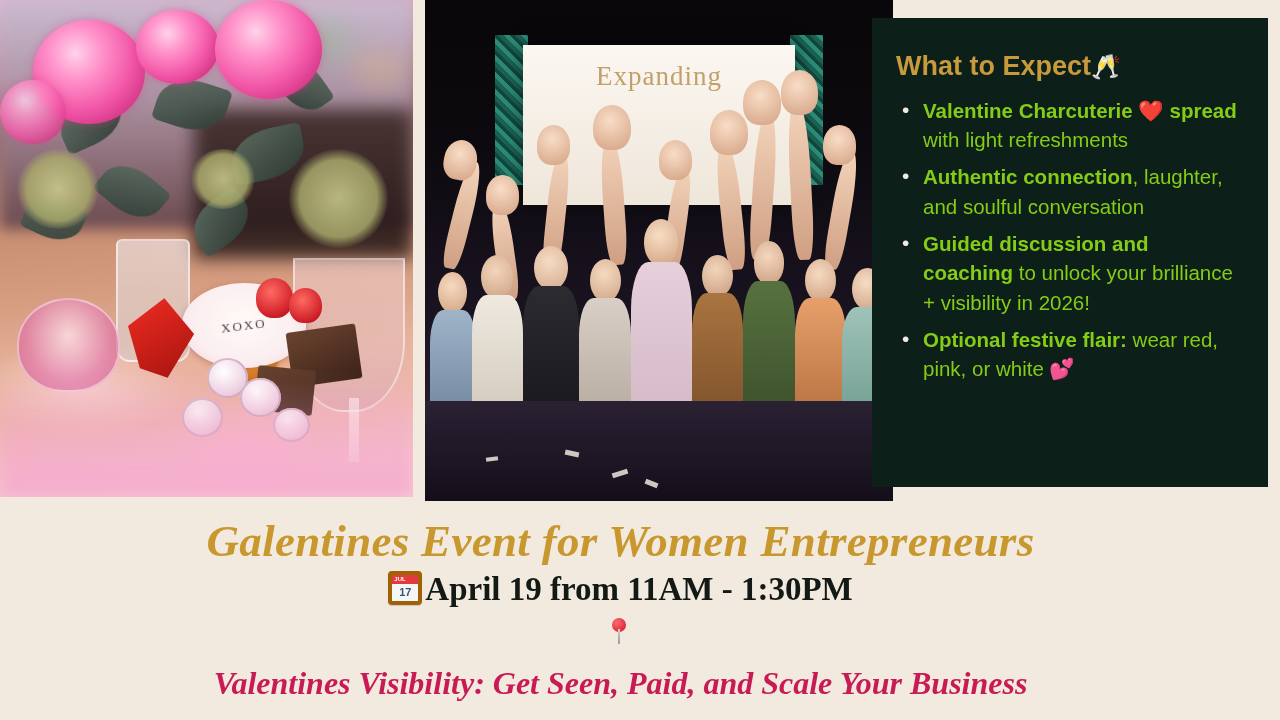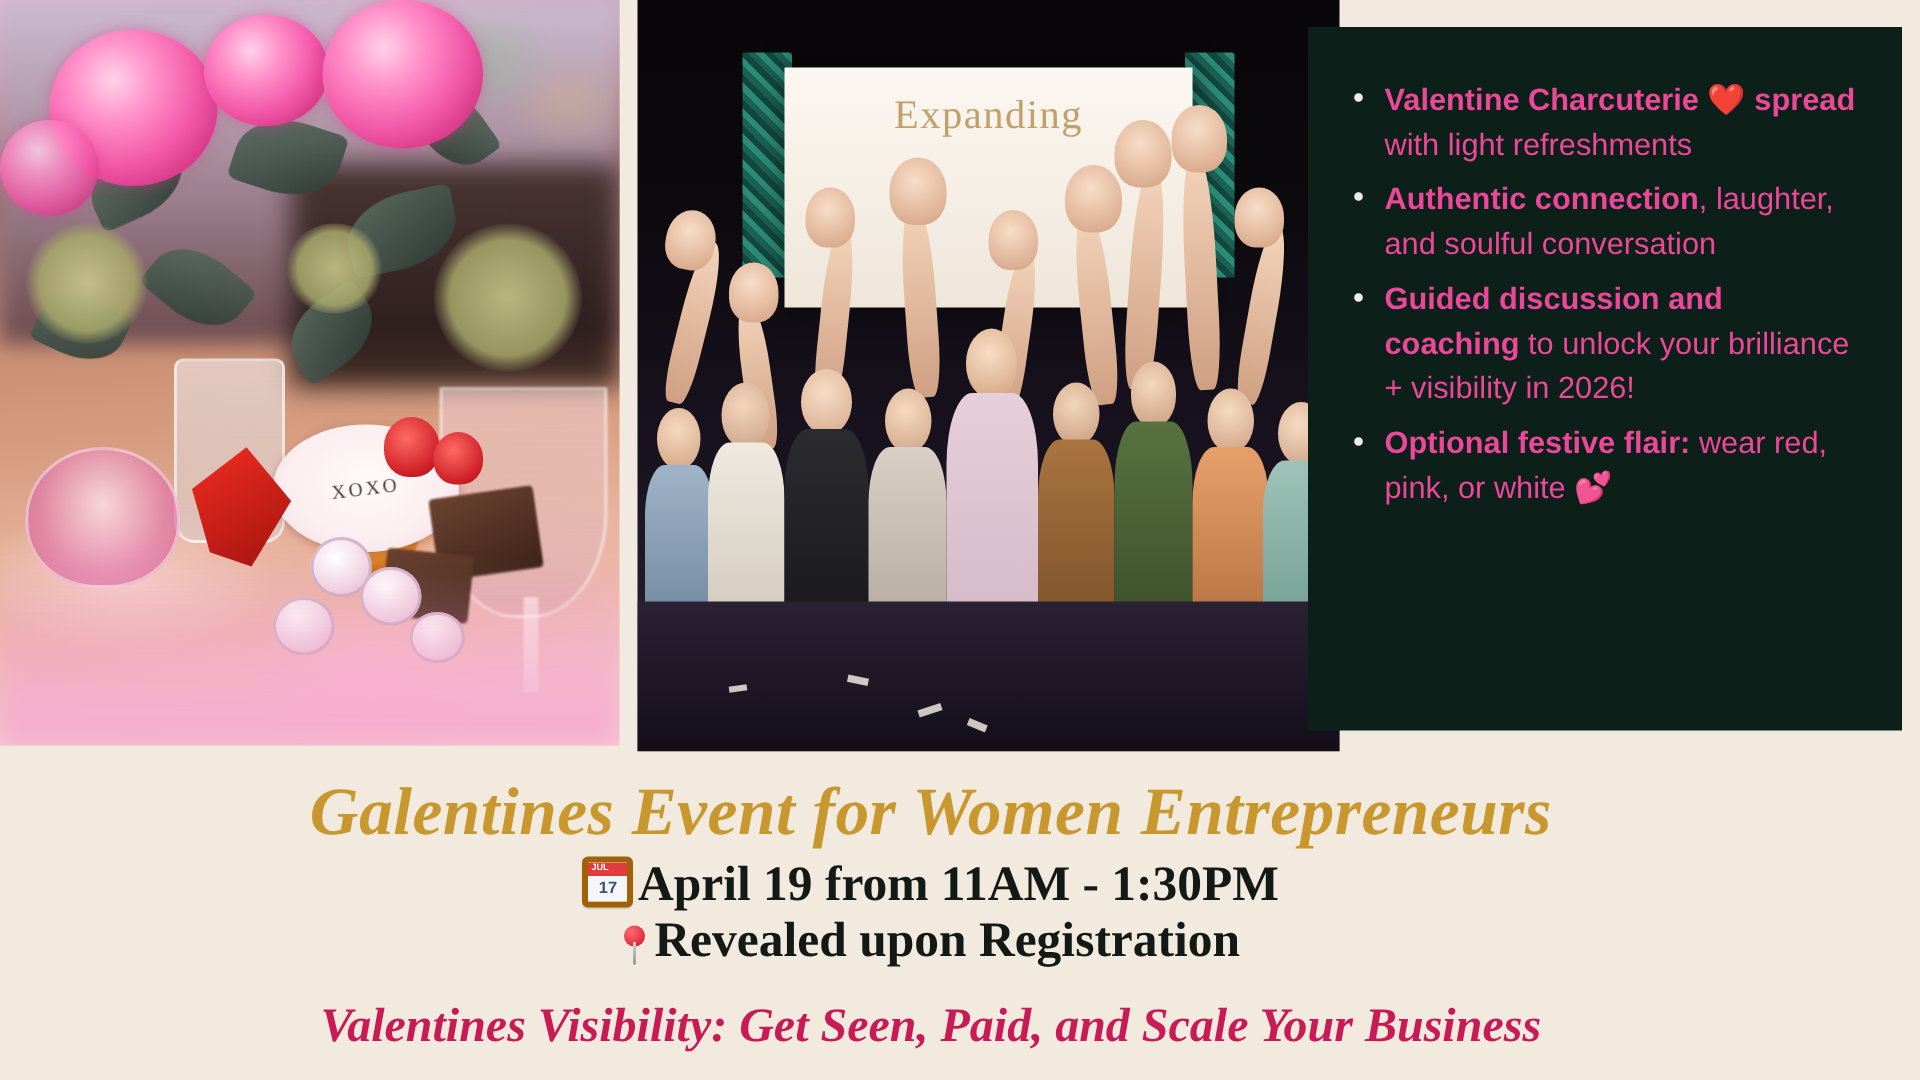--- a/index.html
+++ b/index.html
@@ -97,21 +97,21 @@
   .body{position:absolute;border-radius:28% 28% 6% 6%;}
   #photo-center .crowd{position:absolute;left:0;bottom:14%;width:100%;height:44%;}
   .person{position:absolute;bottom:0;}
 
   
   #expect-panel{position:absolute;left:872px;top:18px;width:396px;height:469px;
     background:#0c1f18;box-sizing:border-box;padding:34px 26px 20px 24px;}
   #expect-title{font-size:27px;font-weight:bold;color:#c89a3c;margin:0 0 14px 0;line-height:1.1;}
   #expect-title .emoji{font-size:24px;}
   #expect-list{list-style:none;margin:0;padding:0;}
-  #expect-list li{position:relative;color:#ec4899;font-size:20.5px;line-height:1.45;
+  #expect-list li{position:relative;color:#84cc16;font-size:20.5px;line-height:1.45;
     margin-bottom:7px;padding-left:27px;}
   #expect-list li::before{content:"\2022";position:absolute;left:6px;top:-1px;font-size:21px;color:#efece2;}
   #expect-list li b{font-weight:bold;}
 
   
   #bottom{position:absolute;left:0;top:501px;width:1241px;height:219px;background:#f2eade;}
   #event-title{position:absolute;top:14px;width:100%;text-align:center;
     font-family:"Liberation Serif",serif;font-style:italic;font-weight:bold;
     font-size:45px;color:#c8982f;letter-spacing:.3px;}
   #event-date{position:absolute;top:70px;width:100%;text-align:center;
@@ -251,20 +251,23 @@
     </div>
 
     <div class="stage-floor"></div>
     <div class="confetti" style="left:30%;bottom:9%;width:14px;height:5px;"></div>
     <div class="confetti" style="left:40%;bottom:5%;width:16px;height:5px;transform:rotate(-18deg);"></div>
     <div class="confetti" style="left:47%;bottom:3%;width:13px;height:5px;transform:rotate(22deg);"></div>
     <div class="confetti" style="left:13%;bottom:8%;width:12px;height:4px;transform:rotate(-8deg);"></div>
   </div>
 
   <div id="expect-panel">
+    <h2 id="expect-title">
+      <span>What to Expect</span><span class="emoji">🥂</span>
+    </h2>
     <ul id="expect-list">
       <li>
         <b>Valentine Charcuterie ❤️ spread</b><span> with light refreshments</span>
       </li>
       <li>
         <b>Authentic connection</b><span>, laughter, and soulful conversation</span>
       </li>
       <li>
         <b>Guided discussion and coaching</b><span> to unlock your brilliance + visibility in 2026!</span>
       </li>
@@ -282,19 +285,19 @@
       <span class="cal-ico">
         <span class="top">JUL</span>
         <span class="day">17</span>
       </span><span>April 19 from 11AM - 1:30PM</span>
     </div>
 
     <div id="event-location">
       <span class="pin-ico">
         <span class="ball"></span>
         <span class="needle"></span>
-      </span><span>Revealed upon Registration</span>
+      </span>
     </div>
 
     <div id="tagline">Valentines Visibility: Get Seen, Paid, and Scale Your Business</div>
 
   </div>
 </div>
 
 </body></html>

